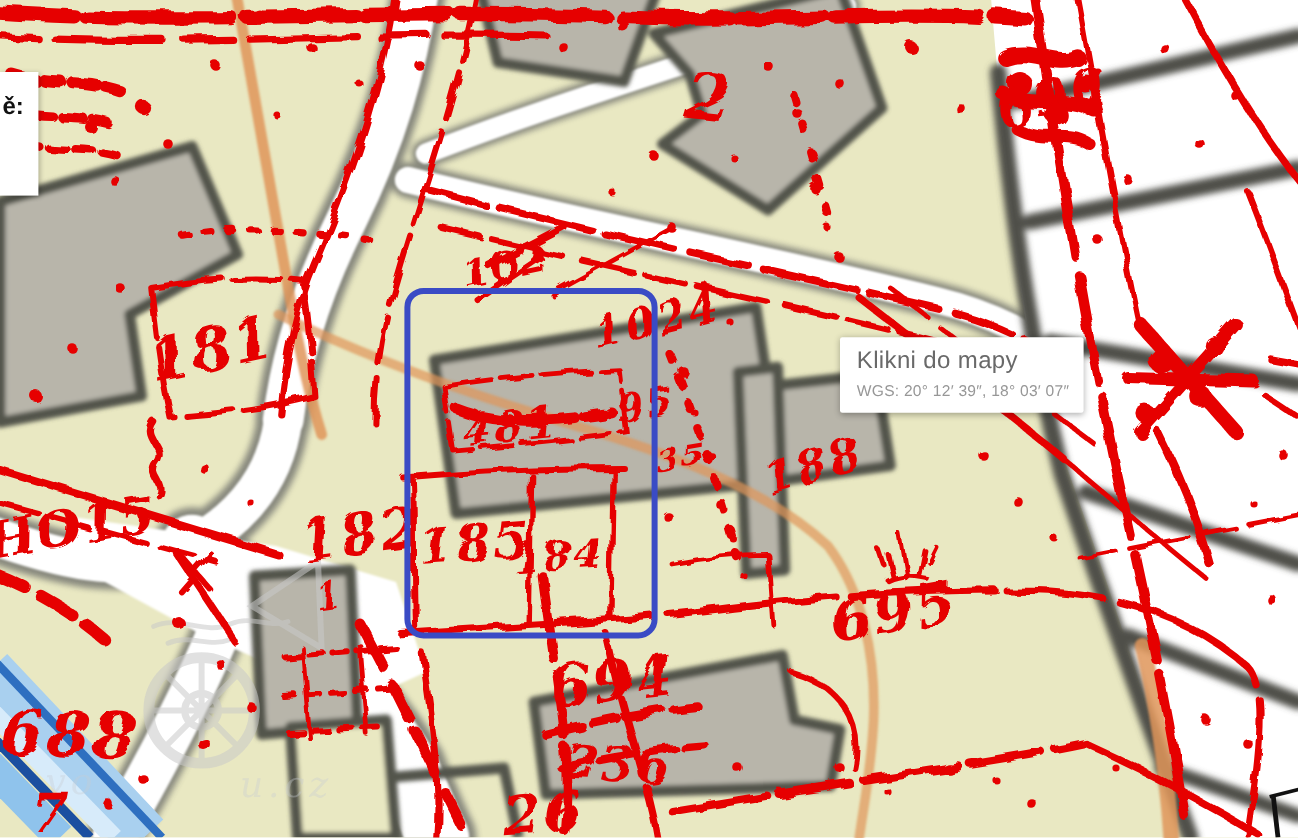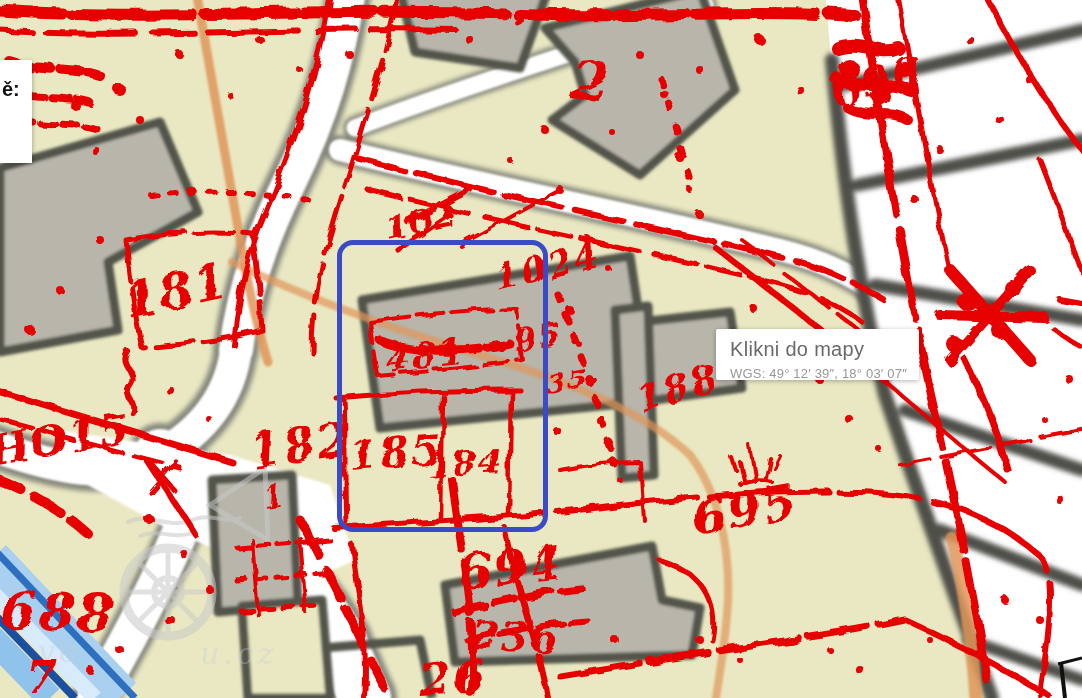--- a/index.html
+++ b/index.html
@@ -10,24 +10,24 @@
   }
   .stage svg{position:absolute;left:0;top:0;}
   
   .sel-rect{
     position:absolute;left:337px;top:240px;width:211px;height:292px;
     box-sizing:border-box;border:5px solid #3a4bc5;border-radius:16px;
     z-index:40;
   }
   
   .tooltip{
-    position:absolute;left:716px;top:281px;min-width:181px;height:51px;
+    position:absolute;left:700px;top:281px;min-width:181px;height:63px;
     box-sizing:border-box;background:#ffffff;border-radius:2px;
     box-shadow:0 1px 5px rgba(0,0,0,.30);padding:9px 12px 8px 14px;
-    z-index:60;white-space:nowrap;margin-top:48px;
+    z-index:60;white-space:nowrap;
   }
   .tooltip .tt-title{font-size:20px;color:#696969;letter-spacing:.3px;}
   .tooltip .tt-sub{font-size:13px;color:#979797;margin-top:5px;letter-spacing:.2px;}
   
   .side-panel{
     position:absolute;left:0;top:60px;width:32px;height:103px;
     background:#ffffff;box-shadow:1px 1px 4px rgba(0,0,0,.25);
     z-index:70;
   }
   .side-panel .panel-text{
@@ -324,21 +324,21 @@
         <text class="parcel" font-size="46" transform="translate(420,696) rotate(-4)">26</text>
         <text class="parcel" font-size="30" transform="translate(264,508) rotate(-8)">1</text>
       </g>
     </g>
   </svg>
 
   <div class="sel-rect"></div>
 
   <div class="tooltip">
     <div class="tt-title">Klikni do mapy</div>
-    <div class="tt-sub">WGS: 49° 12′ 39″, 18° 03′ 07″</div>
+    <div class="tt-sub">WGS: 20° 12′ 39″, 18° 03′ 07″</div>
   </div>
 
   <div class="side-panel">
     <div class="panel-text">ě:</div>
   </div>
 
   <svg width="1082" height="698" viewBox="0 0 1082 698" style="z-index:80" pointer-events="none">
     <g stroke="#111111" fill="none">
       <path d="M1058,664 L1082,658" stroke-width="3"></path>
       <path d="M1061,663 L1065,698" stroke-width="4"></path>

